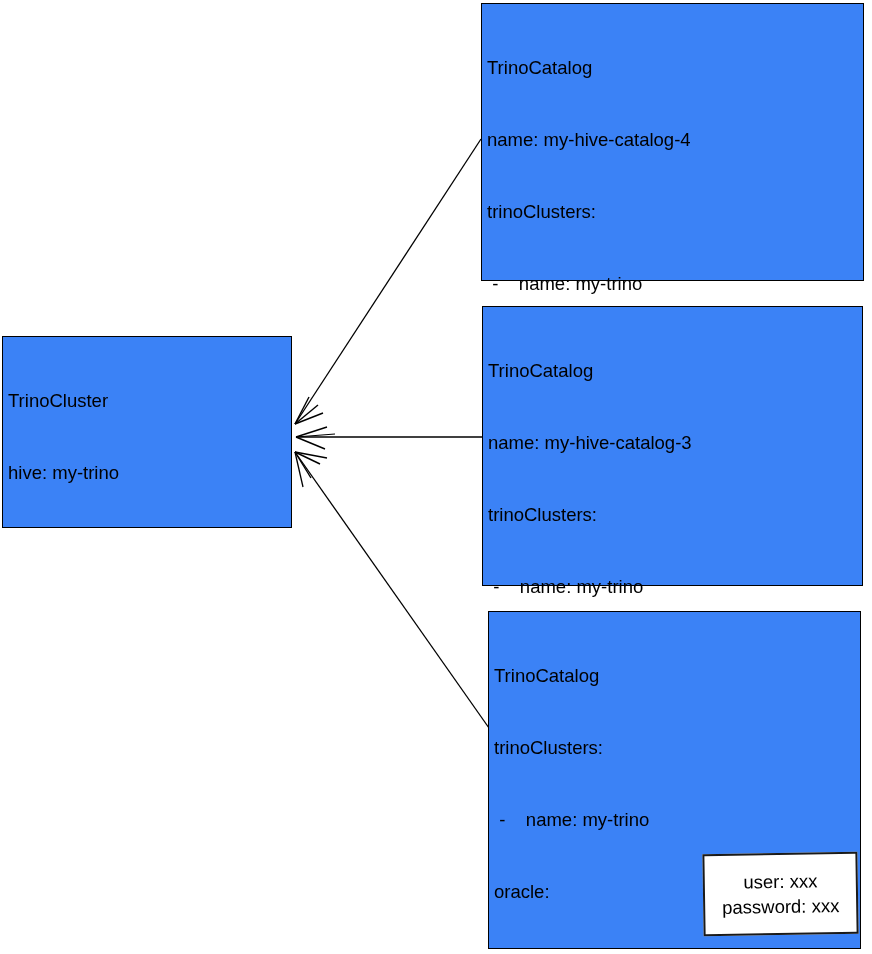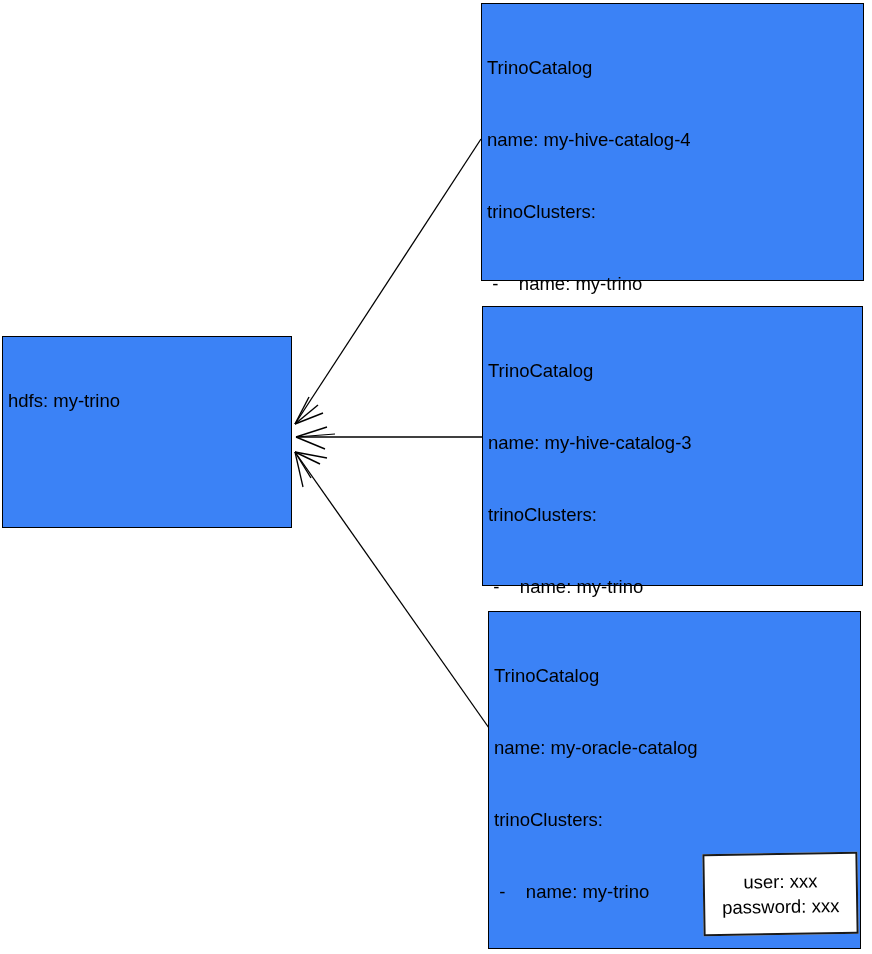--- a/index.html
+++ b/index.html
@@ -135,21 +135,22 @@
     <g>
       <line x1="761" y1="815" x2="788" y2="857" stroke="#000000" stroke-width="1.4"></line>
       <line x1="788" y1="857" x2="770" y2="832" stroke="#000000" stroke-width="1.4"></line>
       <line x1="788" y1="857" x2="762" y2="842" stroke="#000000" stroke-width="1.4"></line>
       <line x1="788" y1="857" x2="784" y2="827" stroke="#000000" stroke-width="1.2"></line>
     </g>
   </svg>
 
   <div class="node" id="trino-cluster">
     <div class="node-text">
-      <span class="node-line">hdfs: my-trino</span>
+      <span class="node-line">TrinoCluster</span>
+      <span class="node-line">hive: my-trino</span>
     </div>
   </div>
 
   <div class="node" id="catalog-hive-1">
     <div class="node-text">
       <span class="node-line">TrinoCatalog</span>
       <span class="node-line">name: my-hive-catalog-4</span>
       <span class="node-line">trinoClusters:</span>
       <span class="node-line"> -    name: my-trino</span>
       <span class="node-line">hive:</span>
@@ -169,21 +170,20 @@
       <span class="node-line">hive:</span>
       <span class="node-line">   hdfs:</span>
       <span class="node-line">      # TBD</span>
       <span class="node-line">   metastore: # whatever</span>
     </div>
   </div>
 
   <div class="node" id="catalog-oracle">
     <div class="node-text">
       <span class="node-line">TrinoCatalog</span>
-      <span class="node-line">name: my-oracle-catalog</span>
       <span class="node-line">trinoClusters:</span>
       <span class="node-line"> -    name: my-trino</span>
       <span class="node-line">oracle:</span>
       
       
     </div>
   </div>
 
   <div id="oracle-credentials-box">
     <div class="cred-text">

